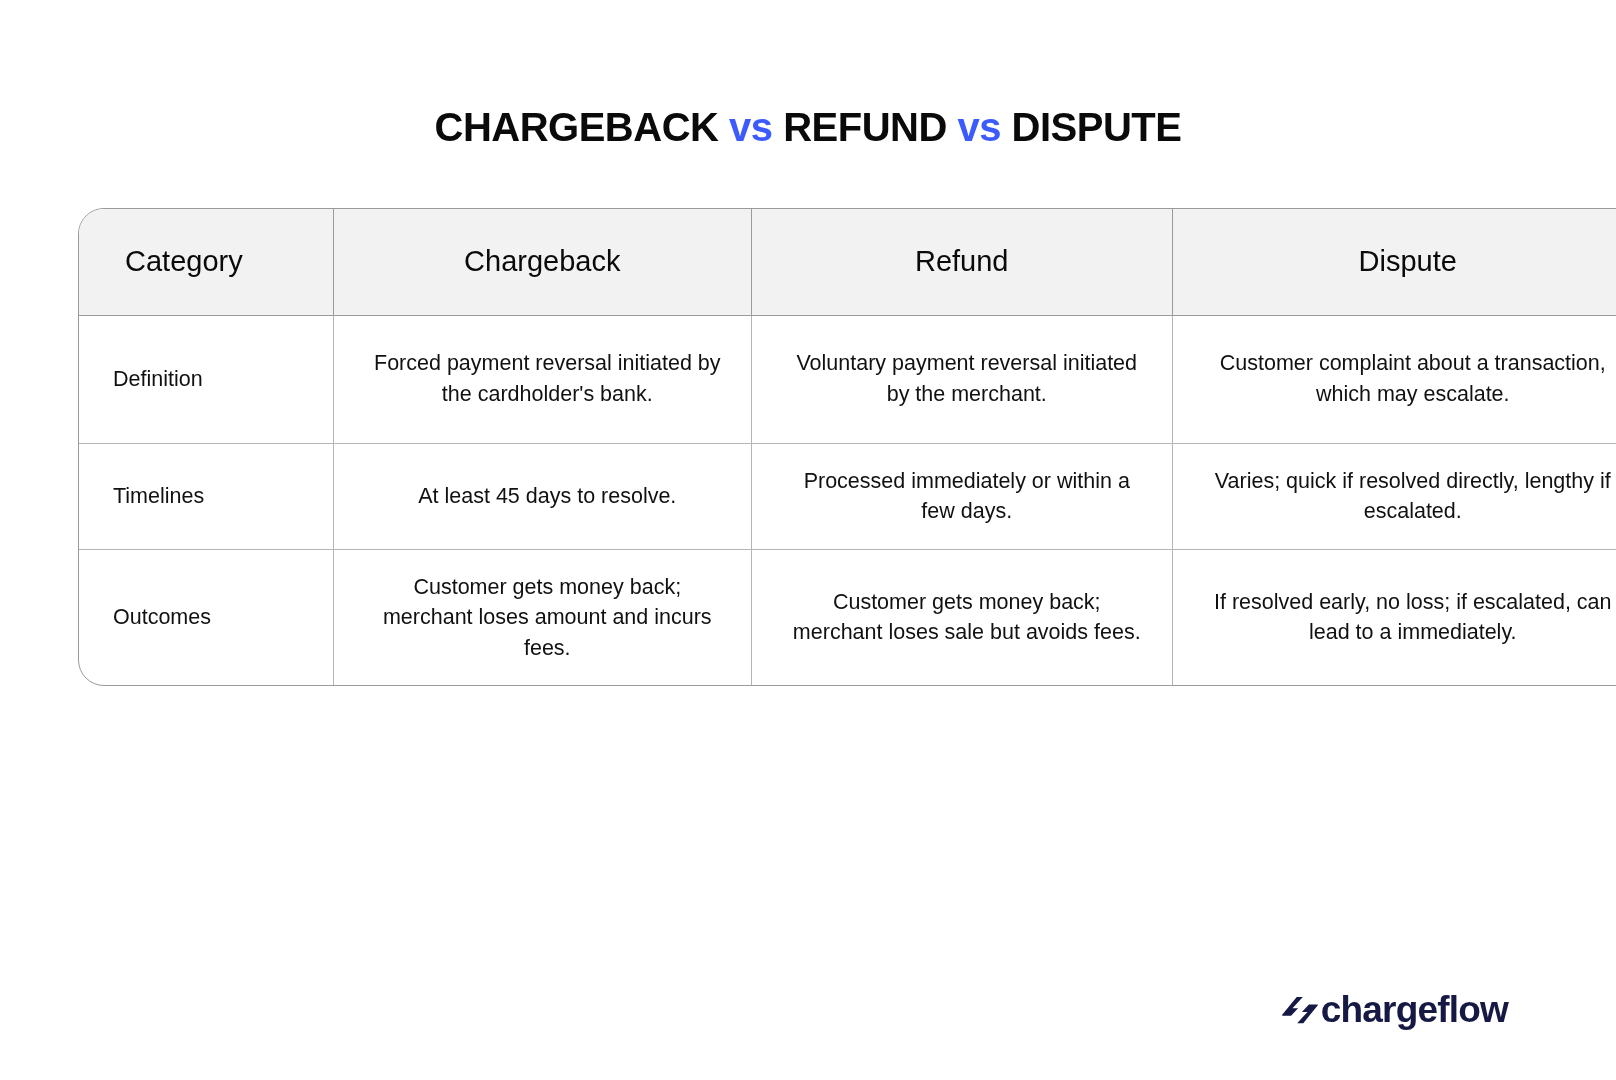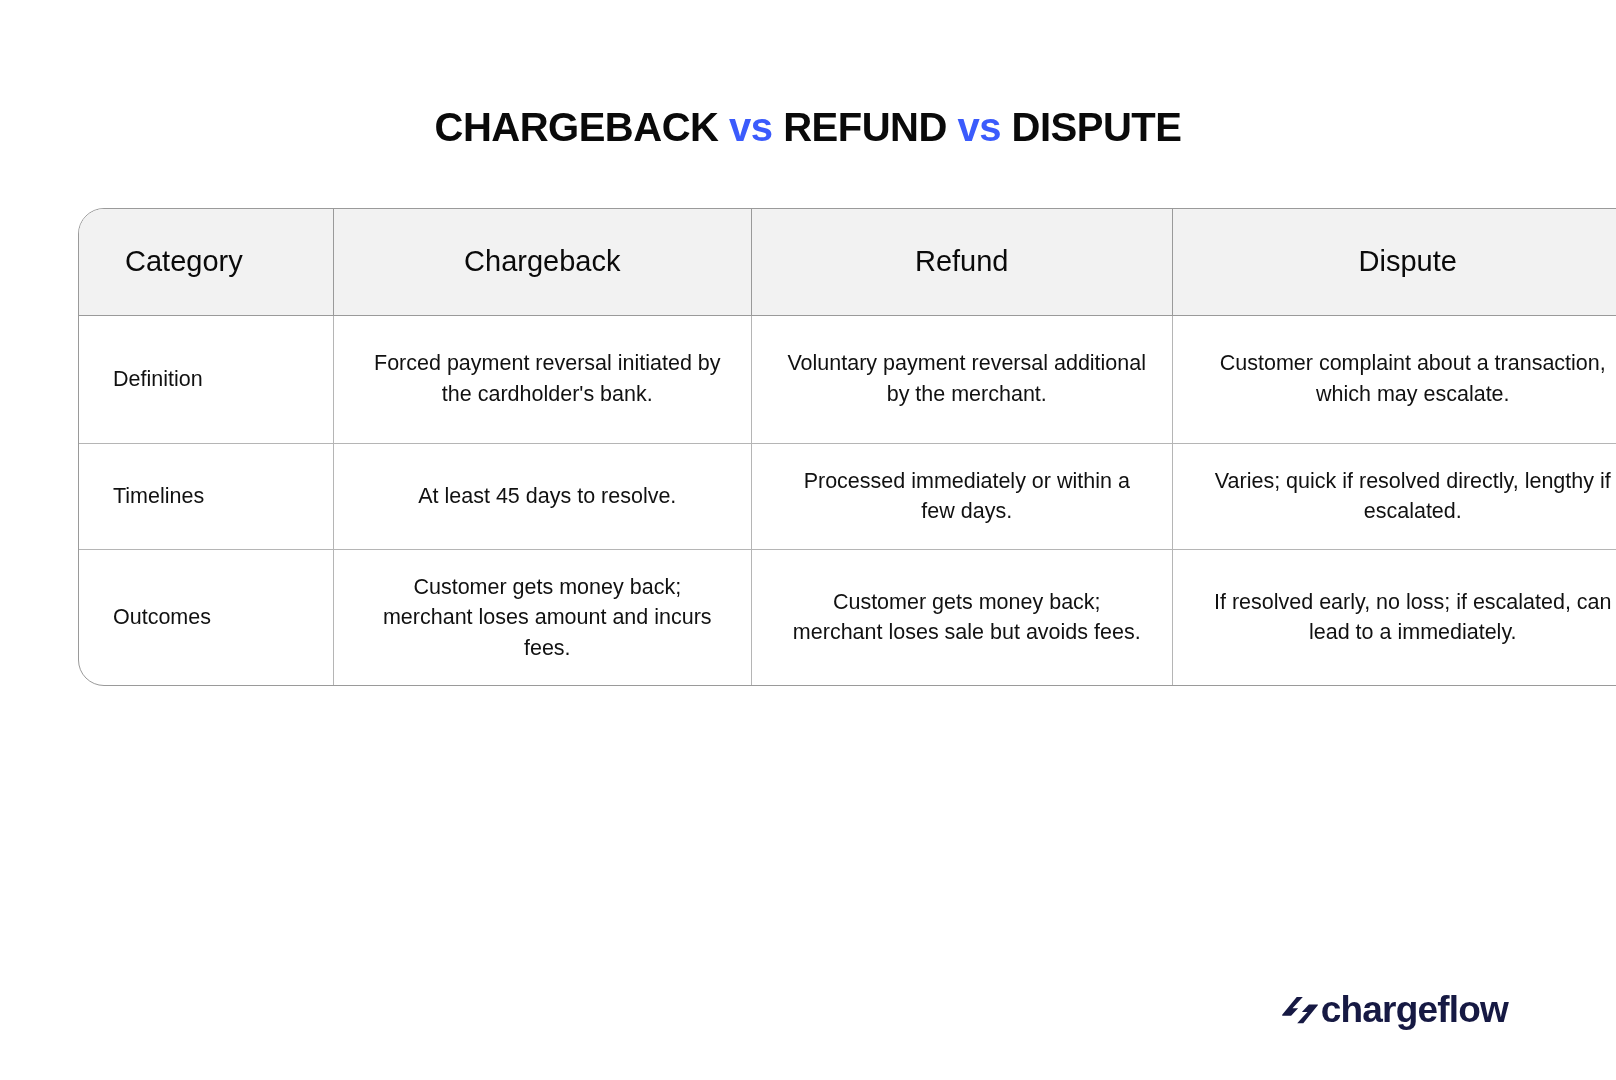--- a/index.html
+++ b/index.html
@@ -154,21 +154,21 @@
         <th>Category</th>
         <th>Chargeback</th>
         <th>Refund</th>
         <th>Dispute</th>
       </tr>
     </thead>
     <tbody>
       <tr class="r0">
         <td class="cat-cell">Definition</td>
         <td class="val-cell">Forced payment reversal initiated by the cardholder's bank.</td>
-        <td class="val-cell">Voluntary payment reversal additional by the merchant.</td>
+        <td class="val-cell">Voluntary payment reversal initiated by the merchant.</td>
         <td class="val-cell">Customer complaint about a transaction, which may escalate.</td>
       </tr>
       <tr class="r3">
         <td class="cat-cell">Timelines</td>
         <td class="val-cell">At least 45 days to resolve.</td>
         <td class="val-cell">Processed immediately or within a few days.</td>
         <td class="val-cell">Varies; quick if resolved directly, lengthy if escalated.</td>
       </tr>
       <tr class="r4">
         <td class="cat-cell">Outcomes</td>

